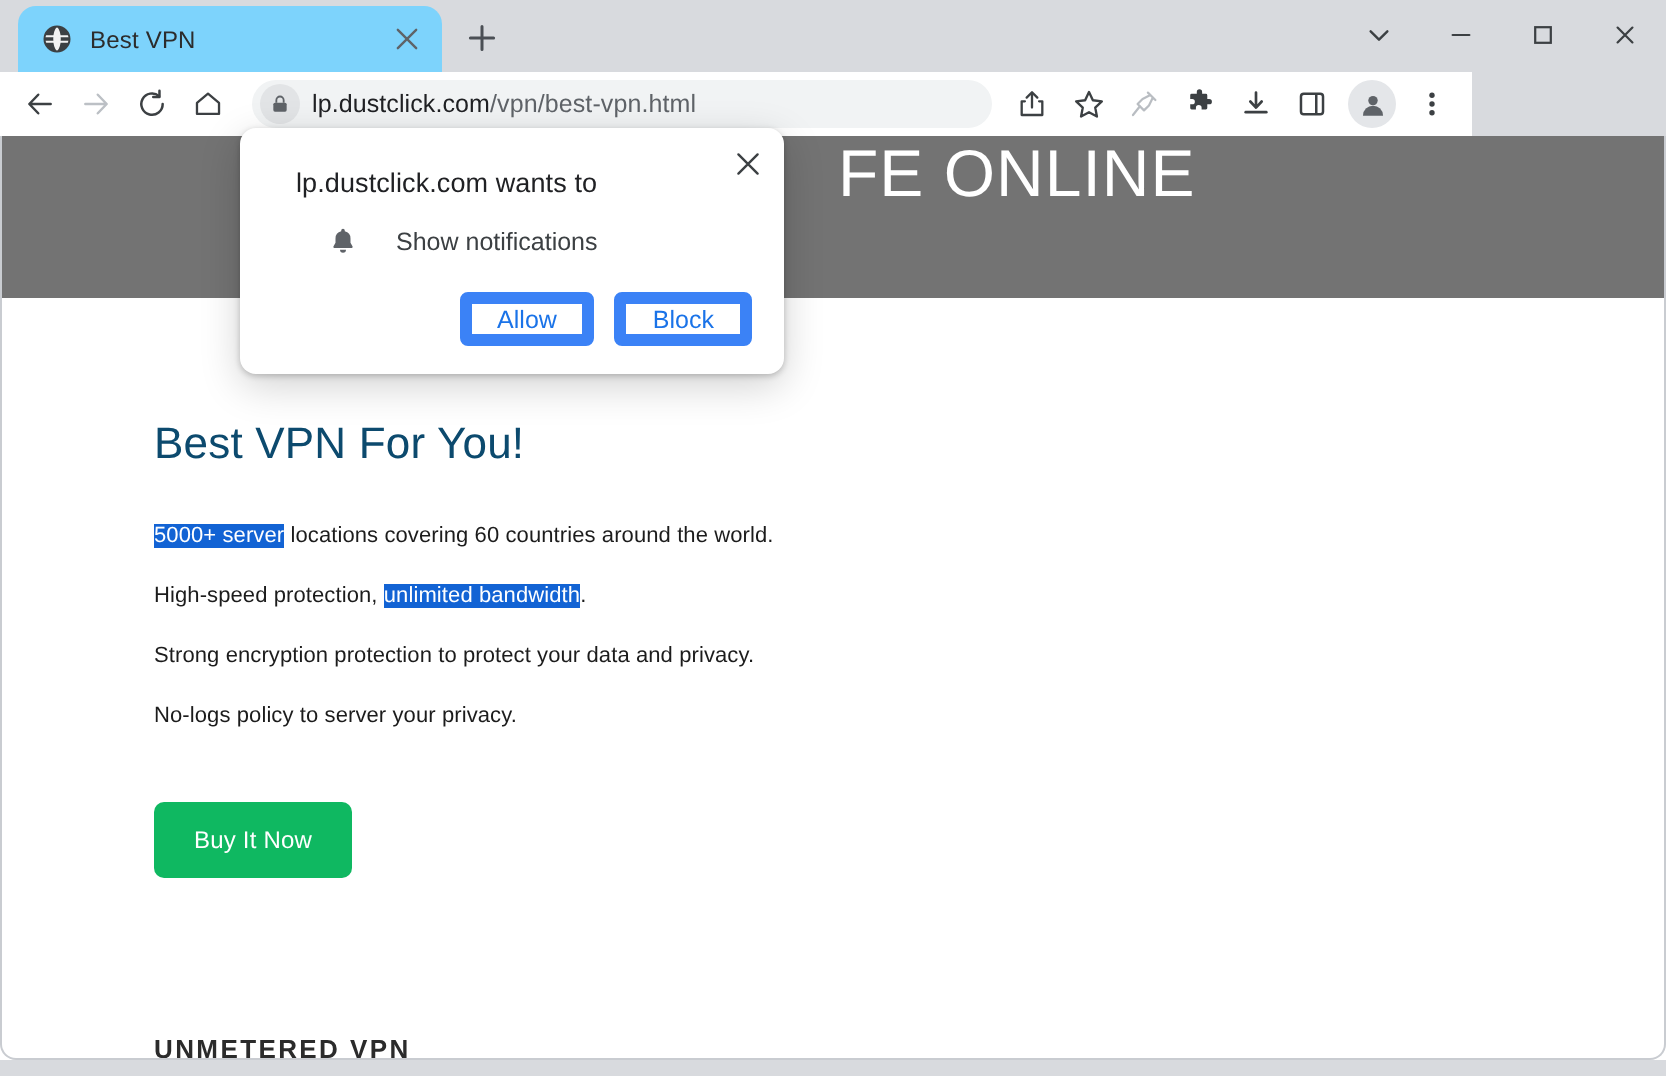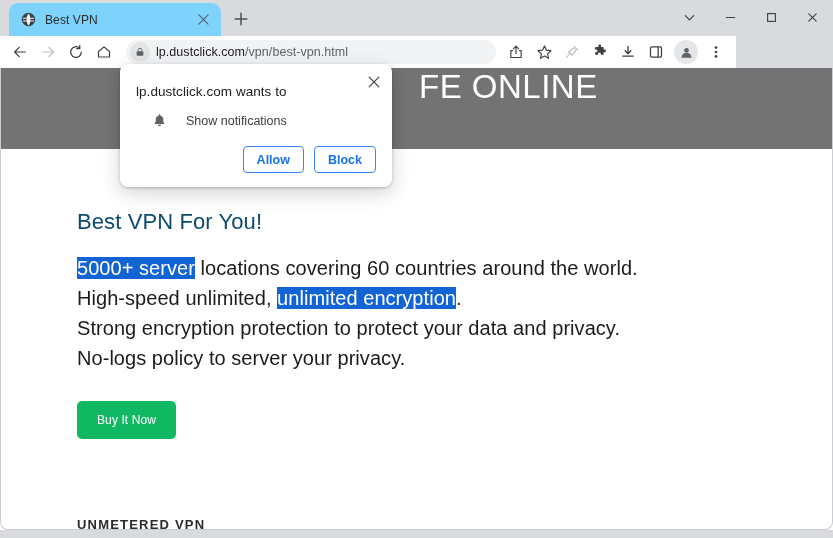--- a/index.html
+++ b/index.html
@@ -193,21 +193,21 @@
 
   .headline {
     font-size: 22px;
     color: #0c4a6e;
     font-weight: 400;
     margin-bottom: 18px;
     letter-spacing: .1px;
   }
 
   .feature {
-    font-size: 20px;
+    font-size: 11px;
     color: #1c1c1c;
     line-height: 30px;
     white-space: nowrap;
     letter-spacing: .05px;
   }
 
   .sel {
     background: #1263d4;
     color: #ffffff;
   }
@@ -248,21 +248,21 @@
   }
 
   
   .bubble {
     position: absolute;
     left: 120px; top: 64px;
     width: 272px;
     background: #ffffff;
     border-radius: 8px;
     box-shadow: 0 1px 3px rgba(0,0,0,.22), 0 6px 20px rgba(0,0,0,.18);
-    padding: 14px 16px 10px 16px;
+    padding: 14px 16px 10px 28px;
     z-index: 30;
   }
 
   .bubble-close {
     position: absolute;
     right: 8px; top: 8px;
     width: 20px; height: 20px;
     display: flex; align-items: center; justify-content: center;
     color: #3c4043;
   }
@@ -292,26 +292,26 @@
     justify-content: flex-end;
     gap: 10px;
     padding-bottom: 4px;
   }
 
   .bubble-btn {
     min-width: 58px;
     height: 27px;
     padding: 0 13px;
     background: #ffffff;
-    border: 1px solid #3b82f6;
+    border: 6px solid #3b82f6;
     border-radius: 4px;
     color: #1a73e8;
     font-size: 12.5px;
     font-family: "Liberation Sans", sans-serif;
-    display: flex; align-items: center; justify-content: center; font-weight: bold;
+    display: flex; align-items: center; justify-content: center;
   }
 
   svg { display: block; }
 </style>
 </head>
 <body>
 
 <div class="window">
 
   <div class="tabstrip">
@@ -499,21 +499,21 @@
     <div class="banner">
       <div class="banner-text">FE ONLINE</div>
     </div>
 
     <div class="content">
 
       <div class="headline">Best VPN For You!</div>
 
       <div class="feature"><span class="sel">5000+ server</span><span> locations covering 60 countries around the world.</span></div>
 
-      <div class="feature"><span>High-speed unlimited, </span><span class="sel">unlimited encryption</span><span>.</span></div>
+      <div class="feature"><span>High-speed protection, </span><span class="sel">unlimited bandwidth</span><span>.</span></div>
 
       <div class="feature"><span>Strong encryption protection to protect your data and privacy.</span></div>
 
       <div class="feature"><span>No-logs policy to server your privacy.</span></div>
 
       <button class="cta">Buy It Now</button>
 
     </div>
 
     <div class="footer-ghost">UNMETERED VPN</div>

